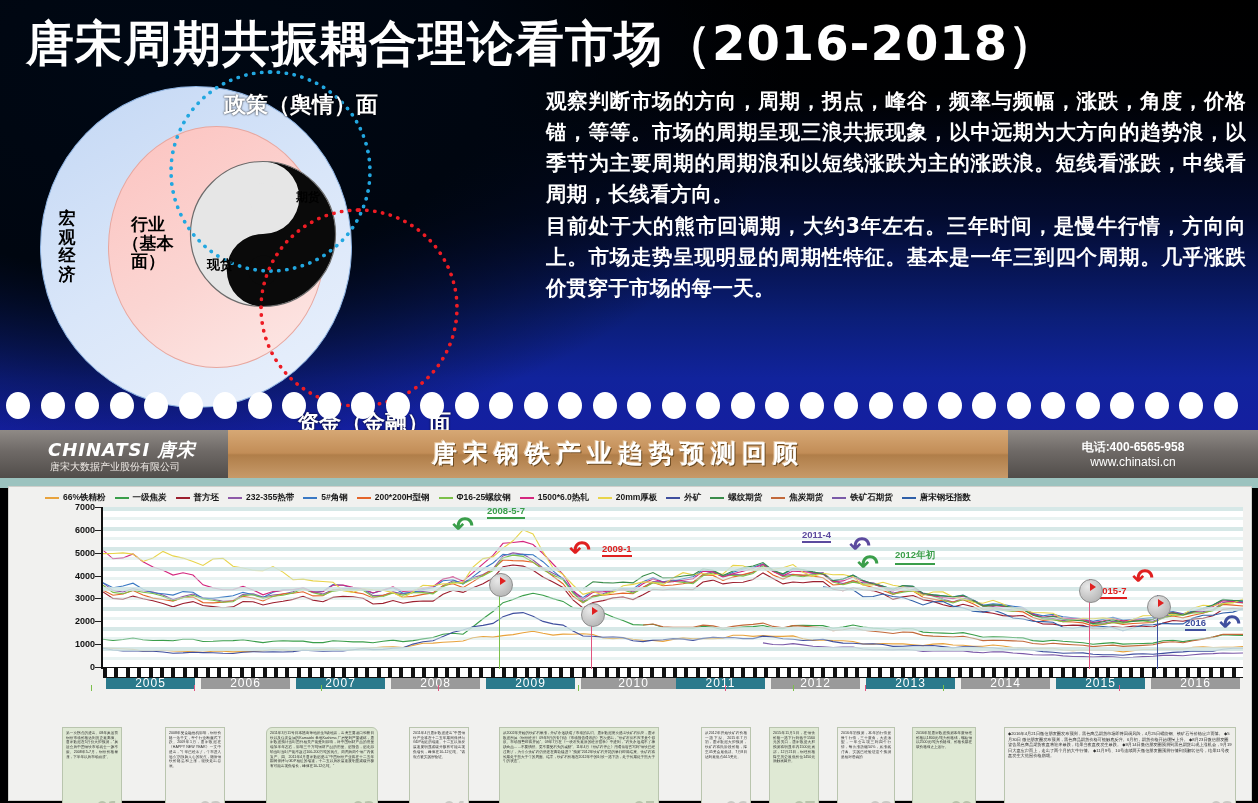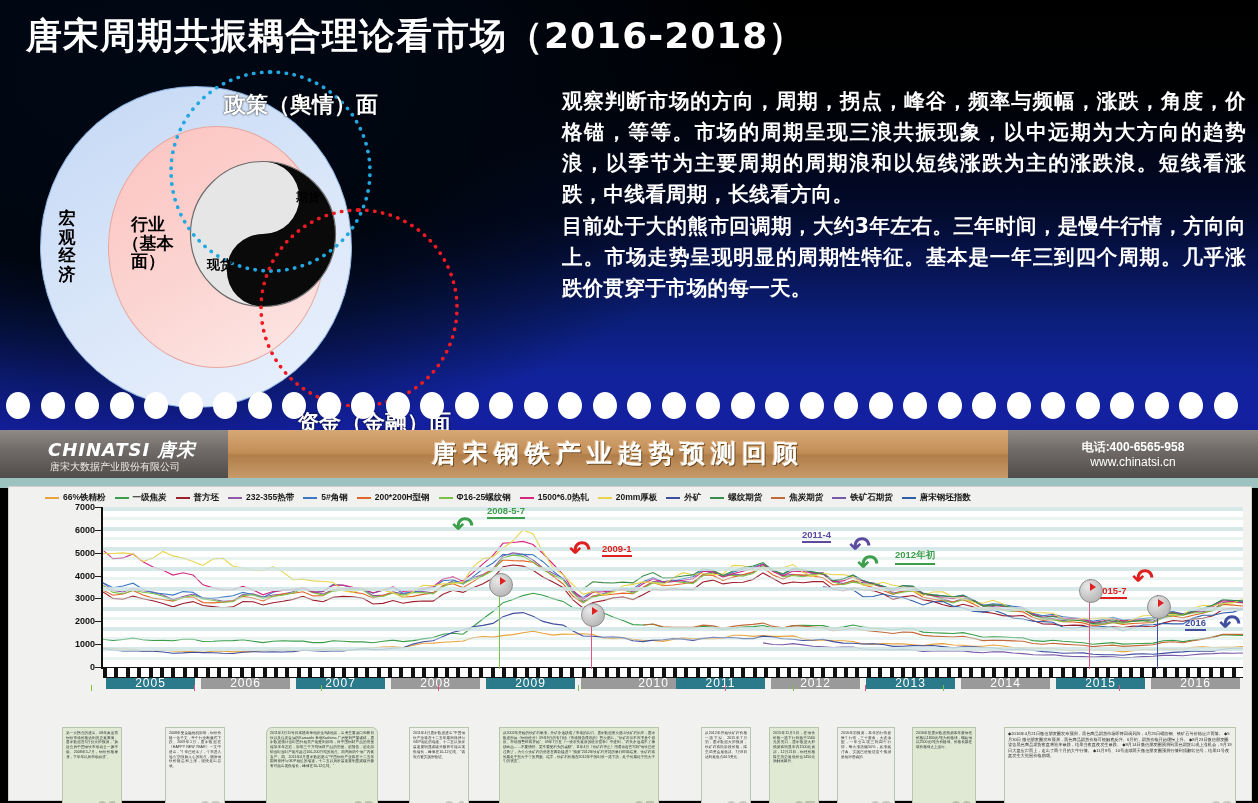--- a/index.html
+++ b/index.html
@@ -12,21 +12,21 @@
 
   
   #slide{
     position:absolute;left:0;top:0;width:1258px;height:430px;
     background:
       radial-gradient(ellipse 70% 120% at 12% 18%, #000814 0%, #000610 38%, rgba(0,0,0,0) 72%),
       linear-gradient(to bottom,#000000 0%,#000103 22%,#030b2e 50%,#0b1e78 74%,#11239c 88%,#141fa0 100%);
   }
   #slide-title{
     position:absolute;left:26px;top:12px;
-    color:#ffffff;font-size:36px;font-weight:bold;letter-spacing:1px;
+    color:#ffffff;font-size:48px;font-weight:bold;letter-spacing:1px;
     font-family:"DejaVu Sans","Liberation Sans",sans-serif;
     white-space:nowrap;
   }
 
   
   #dots{position:absolute;left:0;top:392px;width:1258px;height:30px;overflow:hidden;}
   #dots .d{position:absolute;top:0;width:24px;height:27px;border-radius:50%;background:#fff;}
 
   
   #venn{position:absolute;left:14px;top:68px;width:520px;height:350px;}
@@ -57,21 +57,21 @@
   #lbl-policy{left:210px;top:22px;}
   #lbl-fund{left:283px;top:340px;}
 
   
   #para{
     position:absolute;left:546px;top:86px;width:700px;
     color:#ffffff;font-size:20.5px;line-height:1.52;font-weight:bold;
     font-family:"DejaVu Sans","Liberation Sans",sans-serif;
     text-align:justify;letter-spacing:0.3px;
   }
-  #para p{margin:0 0 0 16px;}
+  #para p{margin:0 0 0 0;}
 
   
   #banner{position:absolute;left:0;top:430px;width:1258px;height:48px;}
   #banner-left{
     position:absolute;left:0;top:0;width:228px;height:48px;
     background:linear-gradient(to bottom,#8f8a86 0%,#6e6966 45%,#514d4a 100%);
   }
   #banner-mid{
     position:absolute;left:228px;top:0;width:780px;height:48px;
     background:linear-gradient(to bottom,#d6a875 0%,#c28d57 48%,#b07e49 52%,#c79a6a 100%);
@@ -285,21 +285,21 @@
             <polyline points="720.0,79.9 730.0,81.2 740.0,80.8 750.0,82.7 760.0,89.7 770.0,89.5 780.0,87.0 790.0,89.5 800.0,90.6 810.0,94.1 820.0,97.9 830.0,94.7 840.0,94.5 850.0,99.1 860.0,100.9 870.0,104.1 880.0,105.1 890.0,102.9 900.0,106.4 910.0,111.0 920.0,112.0 930.0,114.2 940.0,114.6 950.0,115.2 960.0,120.3 970.0,121.3 980.0,119.8 990.0,120.2 1000.0,119.6 1010.0,120.6 1020.0,123.7 1030.0,121.0 1040.0,118.0 1050.0,117.7 1060.0,116.4 1070.0,116.9 1080.0,116.9 1090.0,111.1 1100.0,108.2 1110.0,108.3 1120.0,106.0 1130.0,105.1 1140.0,101.6" fill="none" stroke="#2f5fa8" stroke-width="1.1" vector-effect="non-scaling-stroke"></polyline>
           </svg>
       <div class="band" style="top: 0px; height: 4px; opacity: 0.85;"></div><div class="band" style="top: 10px; height: 3px; opacity: 0.45;"></div><div class="band" style="top: 20px; height: 4px; opacity: 0.85;"></div><div class="band" style="top: 30px; height: 3px; opacity: 0.45;"></div><div class="band" style="top: 40px; height: 4px; opacity: 0.85;"></div><div class="band" style="top: 50px; height: 3px; opacity: 0.45;"></div><div class="band" style="top: 60px; height: 4px; opacity: 0.85;"></div><div class="band" style="top: 70px; height: 3px; opacity: 0.45;"></div><div class="band" style="top: 80px; height: 4px; opacity: 0.85;"></div><div class="band" style="top: 90px; height: 3px; opacity: 0.45;"></div><div class="band" style="top: 100px; height: 4px; opacity: 0.85;"></div><div class="band" style="top: 110px; height: 3px; opacity: 0.45;"></div><div class="band" style="top: 120px; height: 4px; opacity: 0.85;"></div><div class="band" style="top: 130px; height: 3px; opacity: 0.45;"></div><div class="band" style="top: 140px; height: 4px; opacity: 0.85;"></div><div class="band" style="top: 150px; height: 3px; opacity: 0.45;"></div></div>
       <div id="ticks"></div>
       <div id="years">
           <div class="yr a" style="left: 3px; width: 89px;">2005</div>
           <div class="yr b" style="left: 98px; width: 89px;">2006</div>
           <div class="yr a" style="left: 193px; width: 89px;">2007</div>
           <div class="yr b" style="left: 288px; width: 89px;">2008</div>
           <div class="yr a" style="left: 383px; width: 89px;">2009</div>
-          <div class="yr b" style="left: 478px; width: 105px; padding-left: 20px;">2010</div>
+          <div class="yr b" style="left: 478px; width: 105px;">2010</div>
           <div class="yr a" style="left: 573px; width: 89px;">2011</div>
           <div class="yr b" style="left: 668px; width: 89px;">2012</div>
           <div class="yr a" style="left: 763px; width: 89px;">2013</div>
           <div class="yr b" style="left: 858px; width: 89px;">2014</div>
           <div class="yr a" style="left: 953px; width: 89px;">2015</div>
           <div class="yr b" style="left: 1048px; width: 89px;">2016</div>
         </div>
       <div id="overlays">
           <div class="anno" style="left: 430px; top: -2px; color: rgb(58, 158, 74);"><span>2008-5-7</span><u style="background: rgb(58, 158, 74);"></u></div>
           <div class="arrow" style="left: 395px; top: 6px; color: rgb(58, 158, 74);">↶</div>

